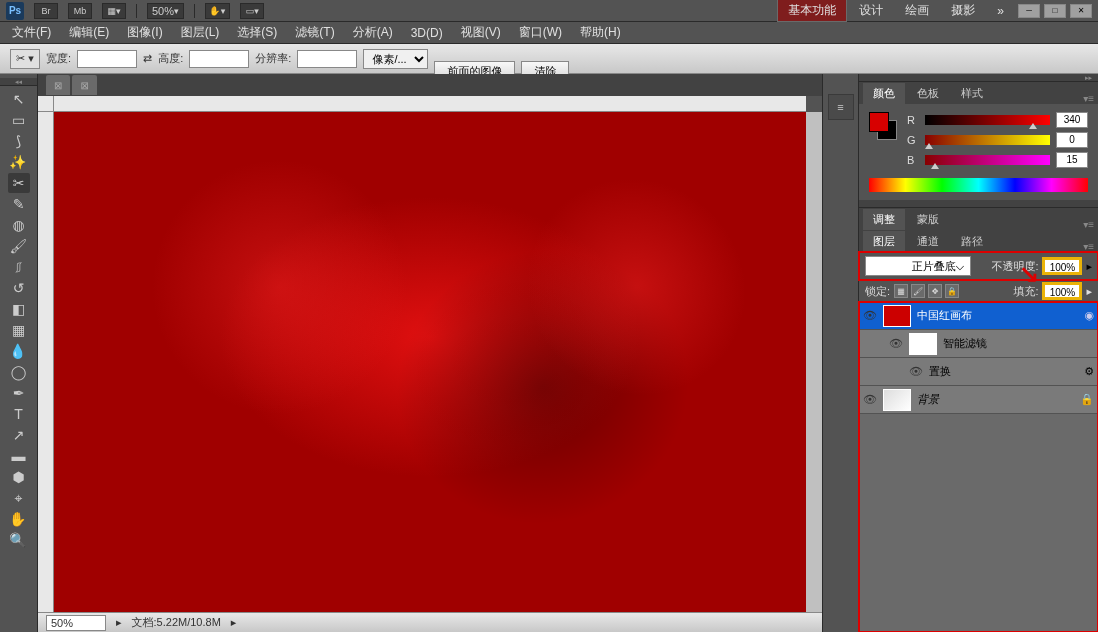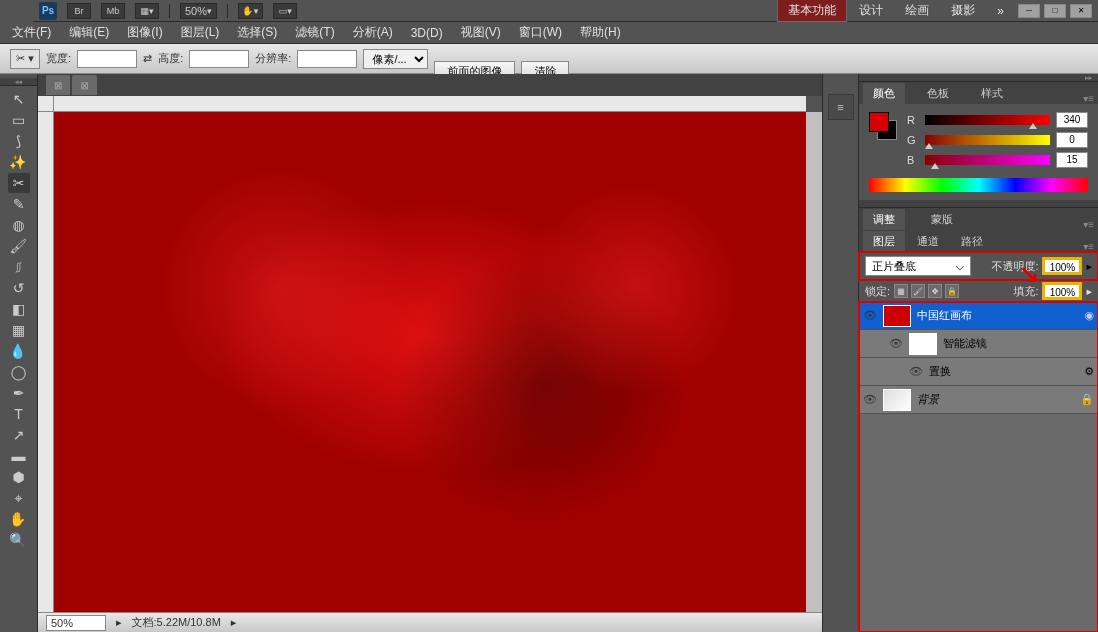--- a/index.html
+++ b/index.html
@@ -1,17 +1,17 @@
 <!DOCTYPE html>
 <html><head>
 <meta charset="utf-8">
 <style>
 * { margin: 0; padding: 0; box-sizing: border-box; font-family: "Microsoft YaHei", Arial, sans-serif; font-size: 11px; user-select: none; }
 body { width: 1098px; height: 632px; background: #535353; overflow: hidden; display: flex; flex-direction: column; }
-.topbar { height: 22px; background: #535353; border-bottom: 1px solid #2a2a2a; display: flex; align-items: center; padding: 0 6px; gap: 10px; margin-left: 33px; }
+.topbar { height: 22px; background: #535353; border-bottom: 1px solid #2a2a2a; display: flex; align-items: center; padding: 0 6px; gap: 10px; }
 .ps-logo { width: 18px; height: 18px; background: #1a3a5c; color: #7ac0ff; display: flex; align-items: center; justify-content: center; font-weight: bold; font-size: 10px; border-radius: 2px; }
 .top-btn { height: 16px; min-width: 24px; background: #3a3a3a; border: 1px solid #2a2a2a; color: #ccc; display: flex; align-items: center; justify-content: center; font-size: 9px; padding: 0 4px; }
 .top-sep { width: 1px; height: 14px; background: #2a2a2a; }
 .top-right { margin-left: auto; display: flex; align-items: center; gap: 2px; }
 .workspace-btn { padding: 2px 10px; color: #e0e0e0; font-size: 12px; }
 .workspace-btn.active { background: #7f1d1d; border: 1px solid #6a6a6a; }
 .win-btn { width: 22px; height: 14px; border: 1px solid #888; background: #a0a0a0; margin-left: 2px; display: flex; align-items: center; justify-content: center; font-size: 8px; }
 .menubar { height: 22px; background: #535353; display: flex; align-items: center; padding: 0 4px; gap: 2px; border-bottom: 1px solid #2a2a2a; }
 .menu-item { padding: 2px 8px; color: #e0e0e0; font-size: 12px; }
 .optbar { height: 30px; background: linear-gradient(#e8e8e8,#c8c8c8); border-bottom: 1px solid #888; display: flex; align-items: center; padding: 0 10px; gap: 6px; color: #333; }
@@ -38,44 +38,44 @@
 .fold1 { left: 10%; top: 5%; width: 40%; height: 60%; transform: rotate(25deg); }
 .fold2 { left: 40%; top: 20%; width: 50%; height: 70%; transform: rotate(-15deg); background: radial-gradient(ellipse at center, rgba(0,0,0,0.35), transparent 55%); }
 .fold3 { left: 60%; top: 10%; width: 35%; height: 50%; transform: rotate(40deg); }
 .scroll-v { position: absolute; right: 0; top: 16px; width: 16px; bottom: 0; background: #c0c0c0; }
 .statusbar { height: 20px; background: linear-gradient(#e8e8e8,#c8c8c8); border-top: 1px solid #888; display: flex; align-items: center; padding: 0 8px; gap: 10px; color: #333; }
 .status-zoom { width: 60px; height: 16px; border: 1px solid #888; background: #fff; padding: 0 4px; display: flex; align-items: center; }
 .rightside { width: 36px; background: #535353; border-left: 1px solid #2a2a2a; display: flex; flex-direction: column; align-items: center; padding-top: 20px; }
 .side-icon { width: 26px; height: 26px; border: 1px solid #3a3a3a; background: #4a4a4a; margin-bottom: 4px; display:flex; align-items:center; justify-content:center; color:#ccc; }
 .panels { width: 240px; background: #535353; border-left: 1px solid #2a2a2a; display: flex; flex-direction: column; }
 .panel-collapse { height: 8px; background: #424242; border-bottom: 1px solid #2a2a2a; text-align: right; padding-right: 6px; font-size: 7px; color: #888; }
-.panel-tabs { height: 22px; background: #424242; display: flex; align-items: flex-end; padding-left: 4px; gap: 12px; }
+.panel-tabs { height: 22px; background: #424242; display: flex; align-items: flex-end; padding-left: 4px; gap: 2px; }
 .ptab { padding: 3px 10px; color: #ccc; font-size: 11px; background: #424242; }
 .ptab.active { background: #535353; color: #fff; }
 .panel-opts { margin-left: auto; padding: 0 4px; color: #888; font-size: 10px; }
 .color-panel { padding: 8px 10px; background: #535353; }
 .swatch-row { display: flex; align-items: flex-start; gap: 8px; margin-bottom: 6px; }
 .fg-bg { position: relative; width: 30px; height: 30px; }
 .fg-sw { position: absolute; width: 20px; height: 20px; background: #d70000; border: 1px solid #000; left: 0; top: 0; }
 .bg-sw { position: absolute; width: 20px; height: 20px; background: #000; border: 1px solid #888; left: 8px; top: 8px; }
 .sliders { flex: 1; }
 .slider-row { display: flex; align-items: center; gap: 6px; margin-bottom: 4px; }
 .slider-lbl { width: 12px; color: #ddd; }
 .slider-track { flex: 1; height: 10px; position: relative; }
 .slider-track.r { background: linear-gradient(to right, #000, #f00); }
 .slider-track.g { background: linear-gradient(to right, #800, #ff0); }
 .slider-track.b { background: linear-gradient(to right, #800, #f0f); }
 .slider-thumb { position: absolute; bottom: -4px; width: 0; height: 0; border-left: 4px solid transparent; border-right: 4px solid transparent; border-bottom: 6px solid #ccc; }
 .slider-val { width: 32px; height: 16px; background: #fff; border: 1px solid #888; color: #000; text-align: center; font-size: 10px; line-height: 14px; }
 .spectrum { height: 14px; background: linear-gradient(to right, red, yellow, lime, cyan, blue, magenta, red); margin-top: 6px; }
-.adj-tabs { height: 22px; background: #424242; display: flex; align-items: flex-end; padding-left: 4px; gap: 16px; }
+.adj-tabs { height: 22px; background: #424242; display: flex; align-items: flex-end; padding-left: 4px; gap: 2px; }
 .layers-panel { flex: 1; background: #535353; display: flex; flex-direction: column; }
 .layers-tabs { height: 22px; background: #424242; display: flex; align-items: flex-end; padding-left: 4px; gap: 2px; }
 .blend-row { display: flex; align-items: center; padding: 4px 6px; gap: 4px; outline: 2px solid #d00; outline-offset: -1px; }
-.blend-select { flex: 0 0 106px; height: 20px; background: #fff; border: 1px solid #888; display: flex; align-items: center; padding: 0 6px; justify-content: space-between; }
+.blend-select { flex: 0 0 106px; height: 20px; background: #fff; border: 1px solid #888; display: flex; align-items: center; padding: 0 6px; justify-content: flex-end; }
 .opacity-lbl { color: #ddd; font-size: 11px; margin-left: auto; }
 .opacity-val { width: 40px; height: 18px; background: #fff; border: 3px solid #eab308; color: #000; text-align: center; line-height: 16px; font-size: 10px; }
 .lock-row { display: flex; align-items: center; padding: 2px 6px; gap: 4px; color: #ddd; font-size: 11px; }
 .lock-icons { display: flex; gap: 3px; }
 .lock-ic { width: 14px; height: 14px; border: 1px solid #888; background: #6a6a6a; display:flex;align-items:center;justify-content:center;font-size:8px; }
 .layer-list { flex: 1; background: #6a6a6a; outline: 2px solid #d00; outline-offset: -1px; }
 .layer { display: flex; align-items: center; height: 28px; border-bottom: 1px solid #535353; padding: 0 4px; gap: 6px; }
 .layer.sel { background: #1060d0; color: #fff; }
 .layer:not(.sel) { color: #000; background: #7a7a7a; }
 .eye { width: 14px; height: 14px; display: flex; align-items: center; justify-content: center; color: #333; font-size: 11px; }

